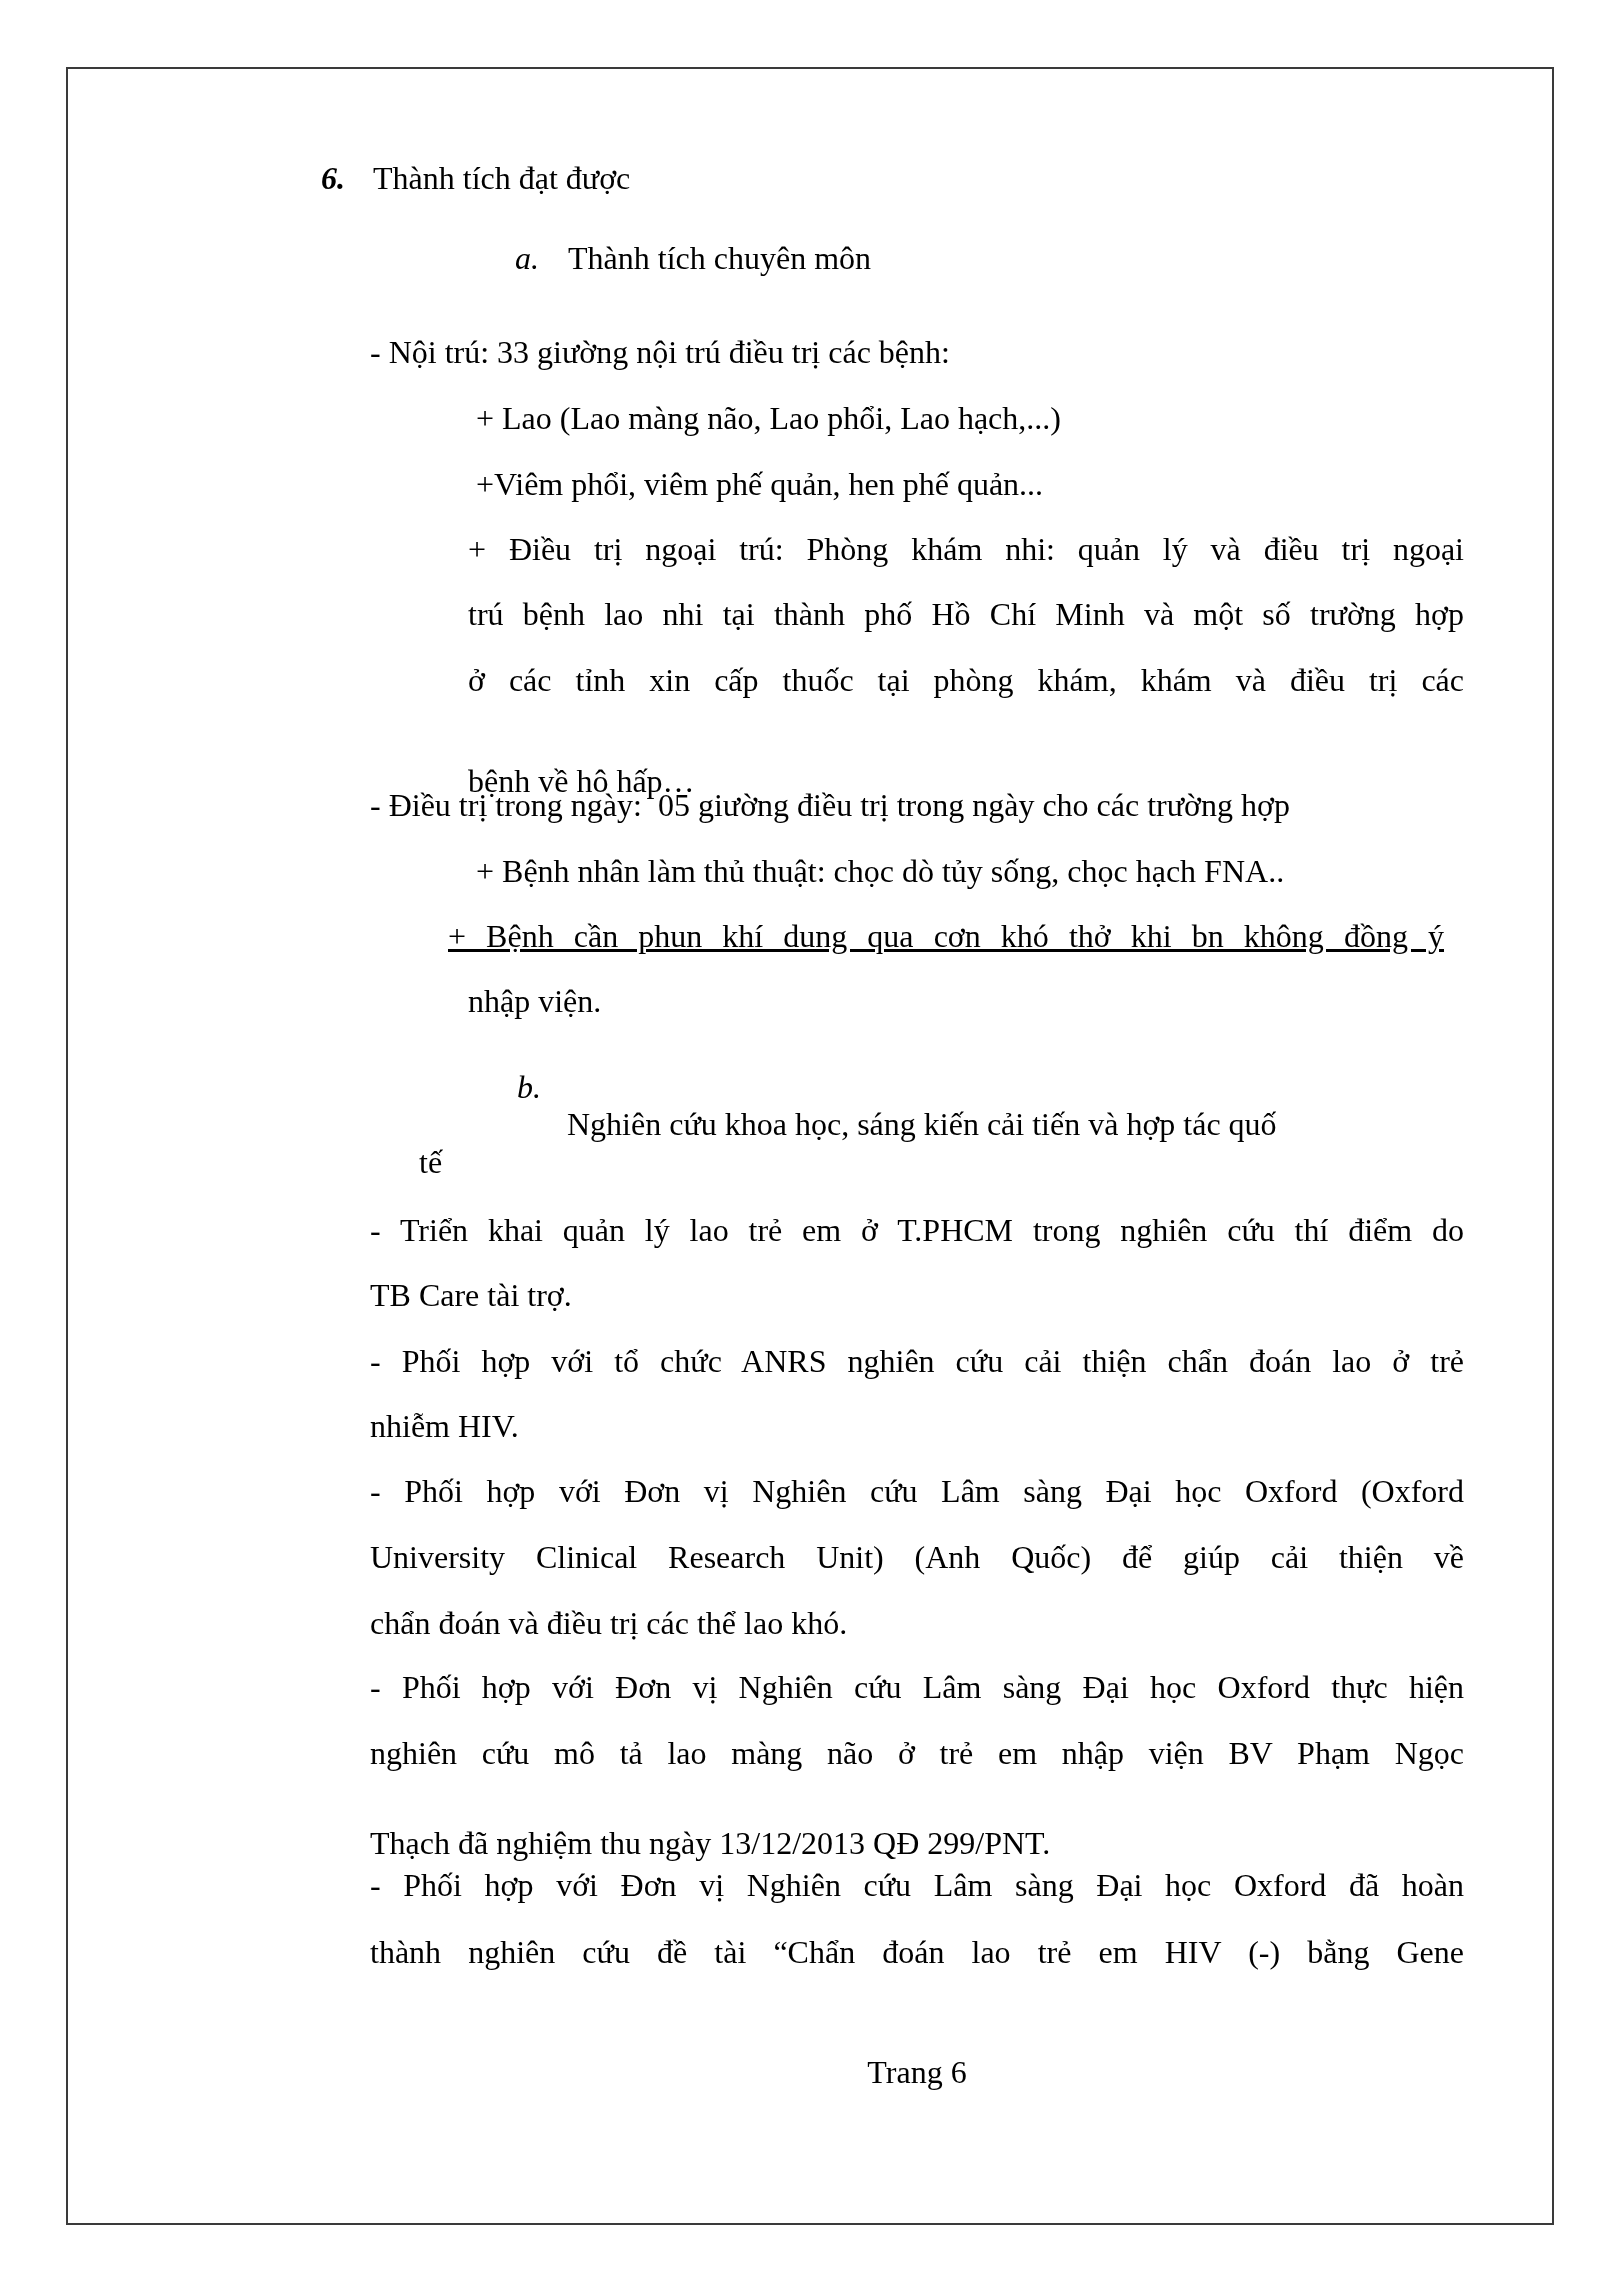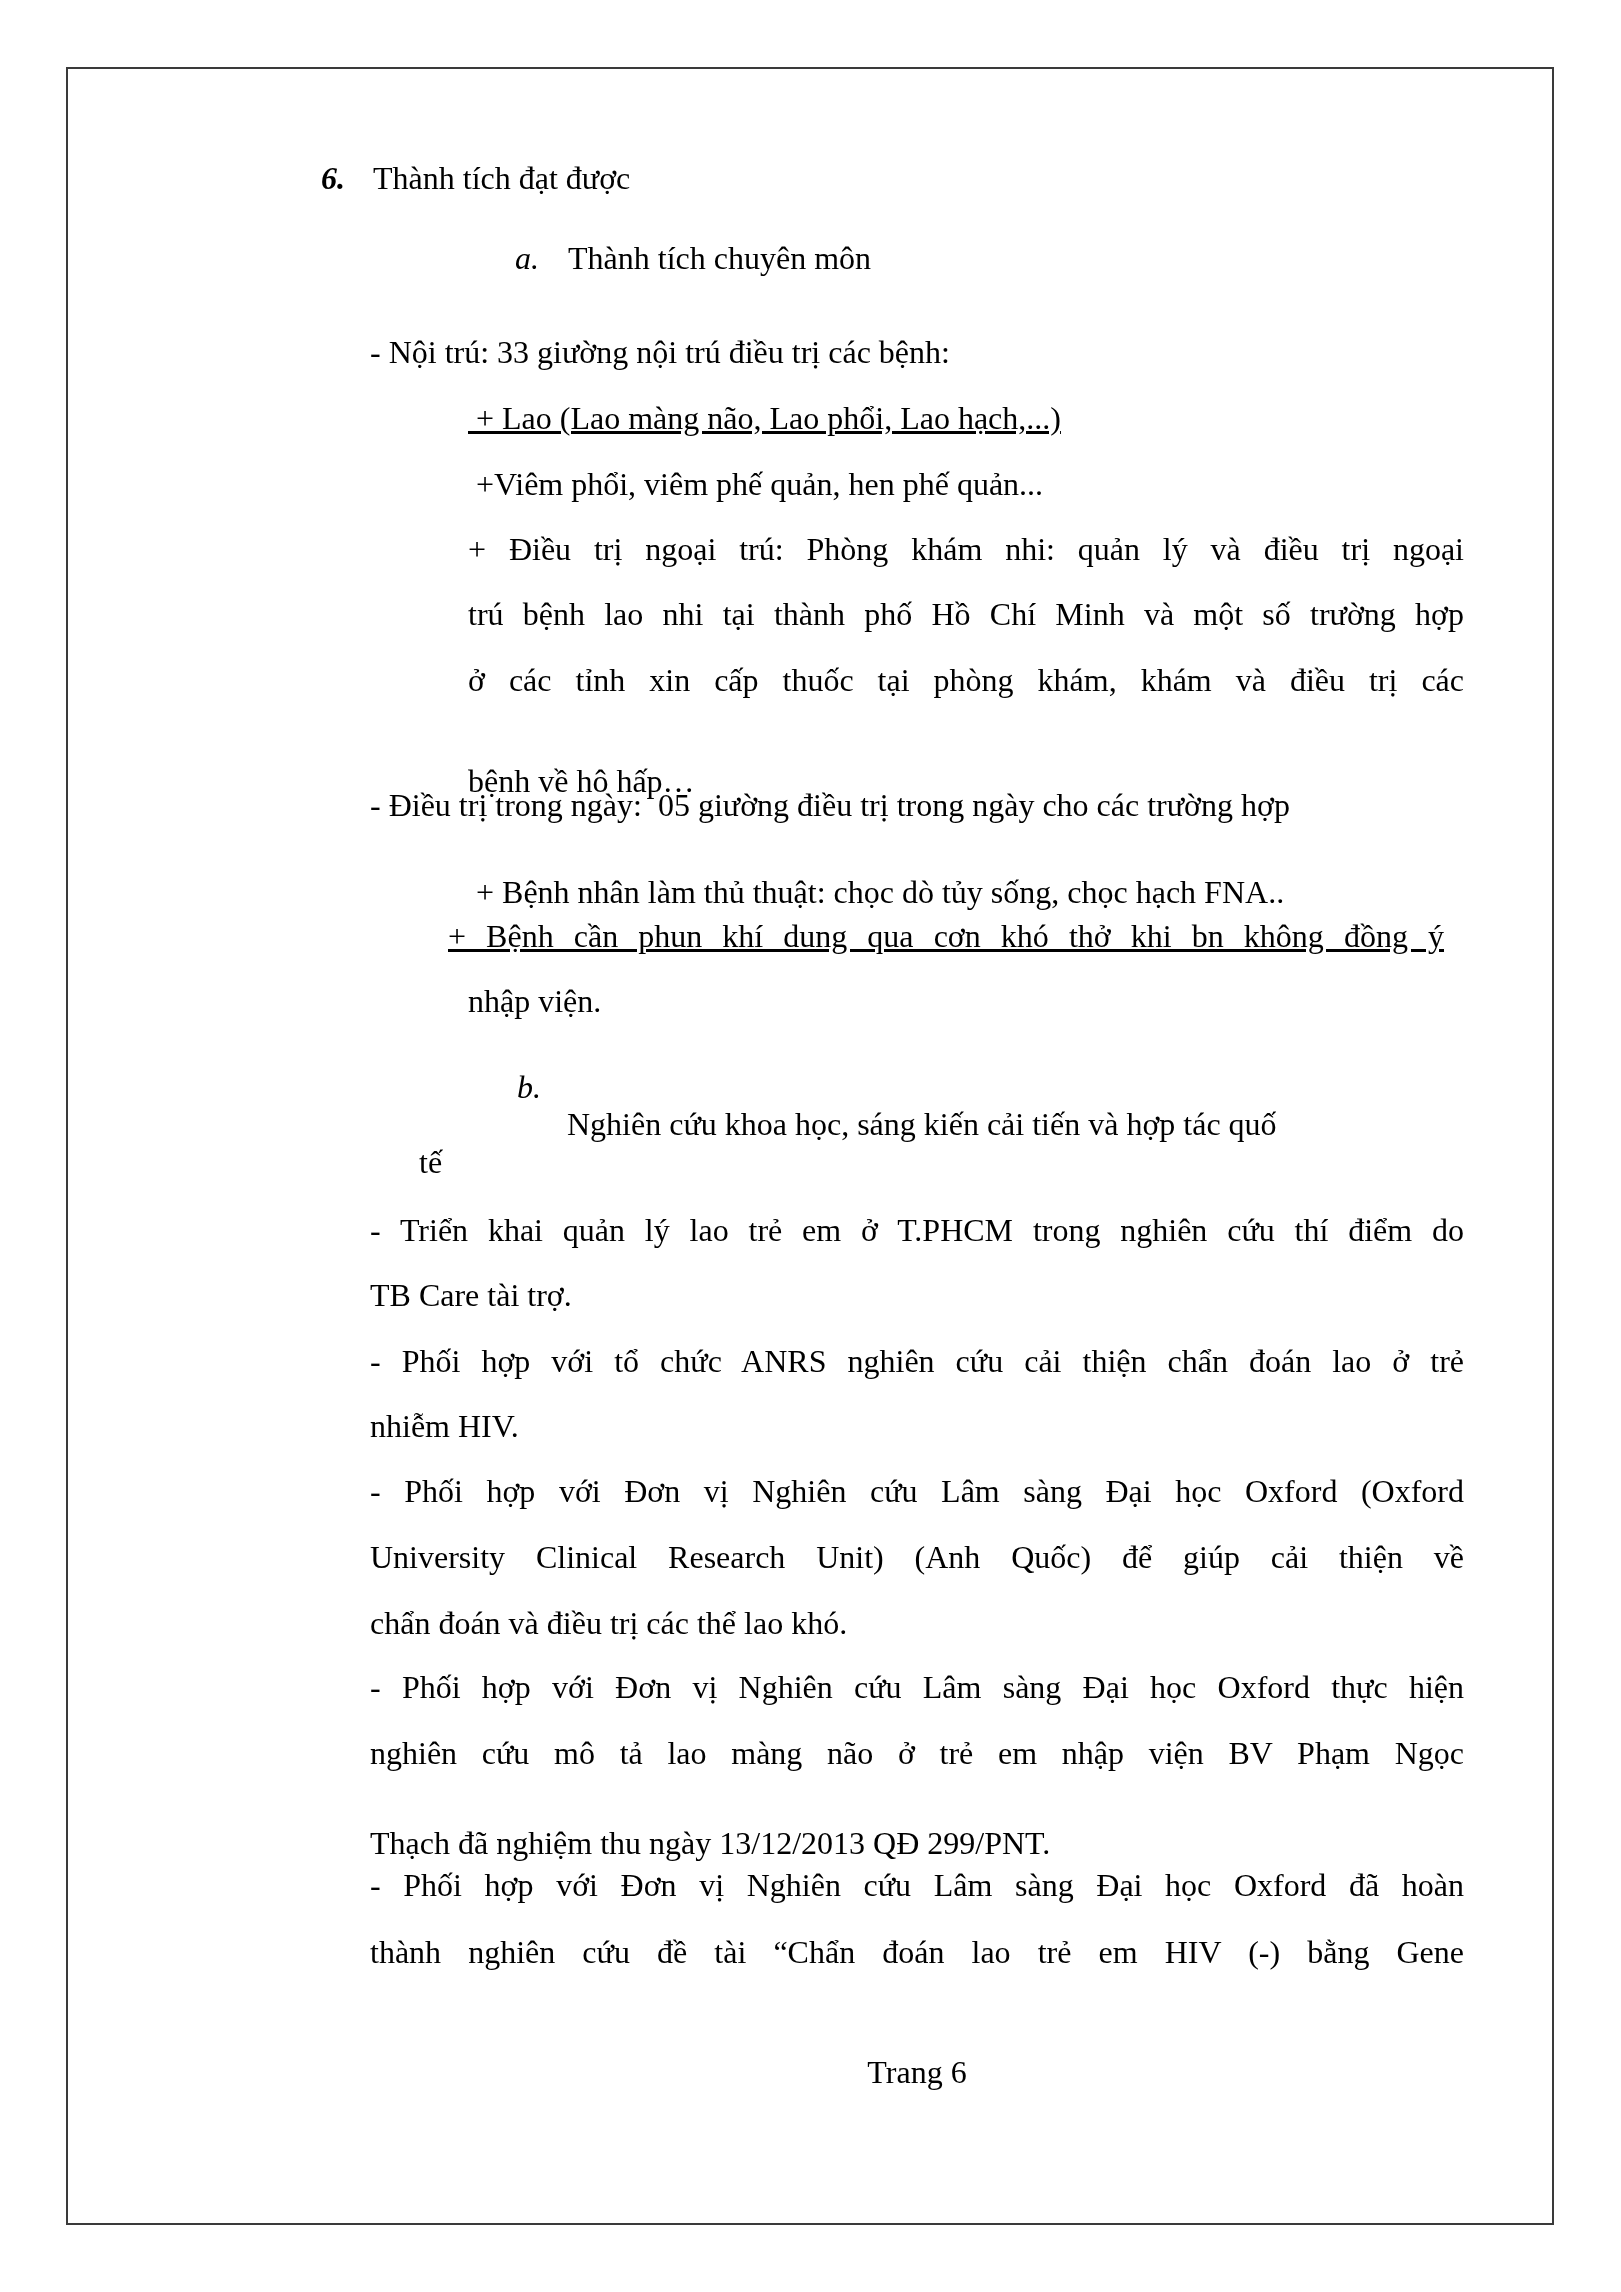--- a/index.html
+++ b/index.html
@@ -25,29 +25,29 @@
 
 <div class="page-border"></div>
 
 <div class="ln bi" style="left:321px; top:159px;">6.</div>
 <div class="ln" style="left:373px; top:159px;">Thành tích đạt được</div>
 
 <div class="ln i" style="left:515px; top:239px;">a.</div>
 <div class="ln b" style="left:568px; top:239px;">Thành tích chuyên môn</div>
 
 <div class="ln" style="left:370px; top:333px;">- Nội trú: 33 giường nội trú điều trị các bệnh:</div>
-<div class="ln" style="left:468px; top:399px;text-decoration:underline;"> + Lao (Lao màng não, Lao phổi, Lao hạch,...)</div>
+<div class="ln" style="left:468px; top:399px;"> + Lao (Lao màng não, Lao phổi, Lao hạch,...)</div>
 <div class="ln" style="left:468px; top:465px;"> +Viêm phổi, viêm phế quản, hen phế quản...</div>
 <div class="ln just" style="left:468px; top:530px; width:996px;"> + Điều trị ngoại trú: Phòng khám nhi: quản lý và điều trị ngoại</div>
 <div class="ln just" style="left:468px; top:595px; width:996px;">trú bệnh lao nhi tại thành phố Hồ Chí Minh và một số trường hợp</div>
 <div class="ln just" style="left:468px; top:661px; width:996px;">ở các tỉnh xin cấp thuốc tại phòng khám, khám và điều trị các</div>
 <div class="ln" style="left:468px; top:726px;margin-top:36px;">bệnh về hô hấp…</div>
 
 <div class="ln" style="left:370px; top:786px;">- Điều trị trong ngày:  05 giường điều trị trong ngày cho các trường hợp</div>
-<div class="ln" style="left:468px; top:852px;margin-top:21px;"> + Bệnh nhân làm thủ thuật: chọc dò tủy sống, chọc hạch FNA..</div>
+<div class="ln" style="left:468px; top:852px;"> + Bệnh nhân làm thủ thuật: chọc dò tủy sống, chọc hạch FNA..</div>
 <div class="ln just" style="left:448px; top:917px; width:996px;text-decoration:underline;"> + Bệnh cần phun khí dung qua cơn khó thở khi bn không đồng ý</div>
 <div class="ln" style="left:468px; top:982px;">nhập viện.</div>
 
 <div class="ln i" style="left:517px; top:1068px;">b.</div>
 <div class="ln b" style="left:567px; top:1068px;margin-top:37px;">Nghiên cứu khoa học, sáng kiến cải tiến và hợp tác quố</div>
 <div class="ln b" style="left:419px; top:1143px;text-align:right;">tế</div>
 
 <div class="ln just" style="left:370px; top:1211px; width:1094px;">- Triển khai quản lý lao trẻ em ở T.PHCM trong nghiên cứu thí điểm do</div>
 <div class="ln" style="left:370px; top:1276px;">TB Care tài trợ.</div>
 <div class="ln just" style="left:370px; top:1342px; width:1094px;">- Phối hợp với tổ chức ANRS nghiên cứu cải thiện chẩn đoán lao ở trẻ</div>

